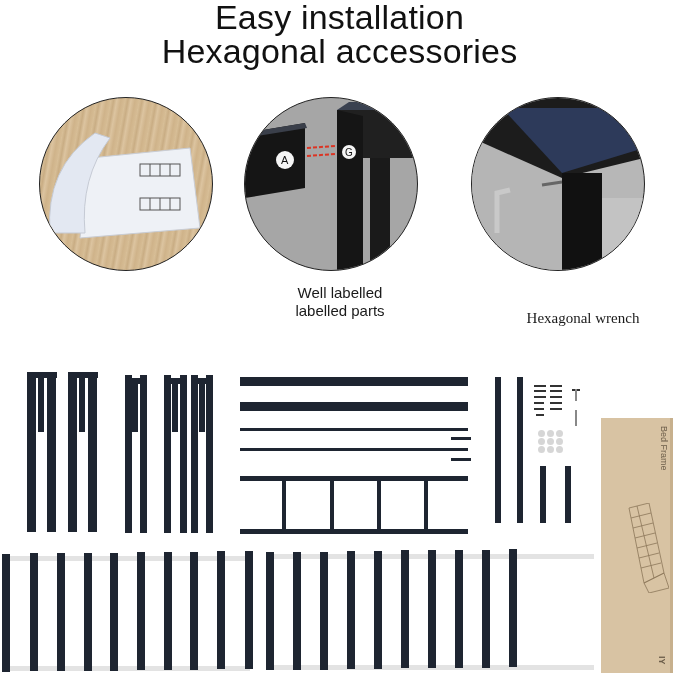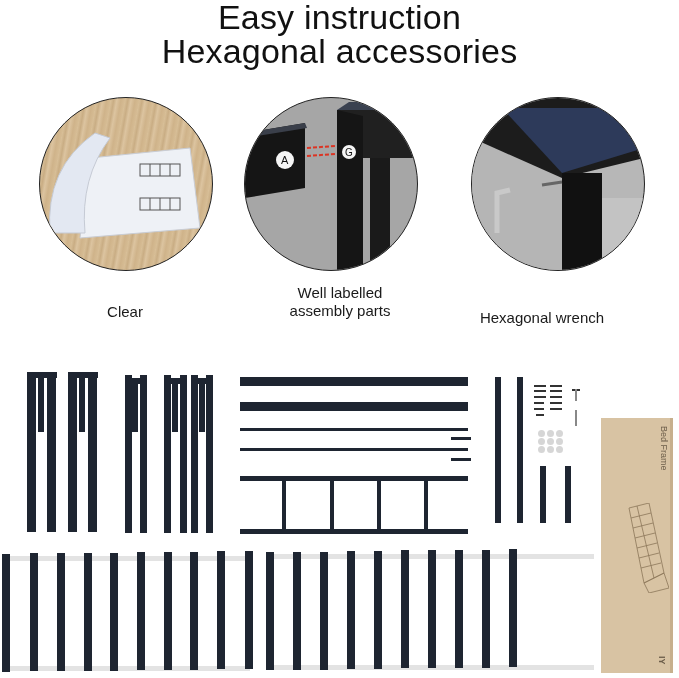--- a/index.html
+++ b/index.html
@@ -7,34 +7,34 @@
     .title { position: absolute; left: 0; width: 679px; text-align: center; font-size: 34px; line-height: 34px; color: #111; letter-spacing: 0.2px; }
     #t1 { top: 0px; }
     #t2 { top: 34px; }
     .circle { position: absolute; width: 172px; height: 172px; border-radius: 50%; overflow: hidden; border: 1px solid #222; }
     #c1 { left: 39px; top: 97px; background: repeating-linear-gradient(100deg, #d8bf98 0px, #c9ad84 3px, #dcc4a0 6px, #cfb38a 10px, #d6bc94 14px); }
     #c2 { left: 244px; top: 97px; background: #a6a6a6; }
     #c3 { left: 471px; top: 97px; background: #b7b7b7; }
     .caption { position: absolute; text-align: center; font-size: 15px; line-height: 18px; color: #1a1a1a; }
     #cap1 { left: 50px; width: 150px; top: 303px; }
     #cap2 { left: 250px; width: 180px; top: 284px; }
-    #cap3 { left: 452px; width: 180px; top: 309px; }
+    #cap3 { left: 493px; width: 180px; top: 309px; font-family: Liberation Serif, serif; }
     .bar { position: absolute; background: #1e2531; }
     .rail { position: absolute; background: #e3e3e3; }
     .box { position: absolute; left: 601px; top: 418px; width: 72px; height: 255px; background: #d8c3a3; box-shadow: -3px 0 0 #c7b08d inset; }
     .box-label { position: absolute; right: 4px; top: 8px; writing-mode: vertical-rl; font-size: 9px; color: #6b5d49; }
     .box-logo { position: absolute; right: 6px; bottom: 8px; writing-mode: vertical-rl; font-size: 9px; color: #6b5d49; font-weight: bold; }
     .hw { position: absolute; height: 2px; background: #333; }
     .washer { position: absolute; width: 7px; height: 7px; border-radius: 50%; background: #d6d6d6; }
   </style>
 </head>
 <body>
 
 <div>
-  <div id="t1" class="title">Easy instruction</div>
+  <div id="t1" class="title">Easy installation</div>
   <div id="t2" class="title">Hexagonal accessories</div>
 </div>
 
 <div id="c1" class="circle">
   <svg width="172" height="172">
     <polygon points="50,60 150,50 160,130 40,140" fill="#eef1f6" stroke="#c8ccd4"></polygon>
     <path d="M10,135 Q5,70 55,35 L70,40 Q40,80 45,135 Z" fill="#e3e8f2" stroke="#c5cad4"></path>
     <g stroke="#555" stroke-width="1" fill="none">
       <rect x="100" y="66" width="40" height="12"></rect>
       <line x1="110" y1="66" x2="110" y2="78"></line>
@@ -69,25 +69,24 @@
     <polygon points="0,0 120,0 172,40 172,60 90,80 0,40" fill="#1c1c1c"></polygon>
     <polygon points="30,10 172,10 172,50 90,75" fill="#2d3a5a"></polygon>
     <rect x="90" y="75" width="40" height="97" fill="#111"></rect>
     <rect x="130" y="100" width="42" height="72" fill="#c3c3c3"></rect>
     <line x1="70" y1="87" x2="90" y2="84" stroke="#666" stroke-width="3"></line>
     <path d="M25,135 L25,95 L38,92" stroke="#c9c9c9" stroke-width="5" fill="none"></path>
   </svg>
 </div>
 
 <div id="cap1" class="caption">
-  <div>Clear</div>
 </div>
 <div id="cap2" class="caption">
   <div>Well labelled</div>
-  <div>assembly parts</div>
+  <div>labelled parts</div>
 </div>
 <div id="cap3" class="caption">
   <div>Hexagonal wrench</div>
 </div>
 
 <div>
   <div class="bar" style="left:27px;top:372px;width:30px;height:6px;"></div>
   <div class="bar" style="left:27px;top:372px;width:9px;height:160px;"></div>
   <div class="bar" style="left:47px;top:372px;width:9px;height:160px;"></div>
   <div class="bar" style="left:38px;top:378px;width:6px;height:54px;"></div>

